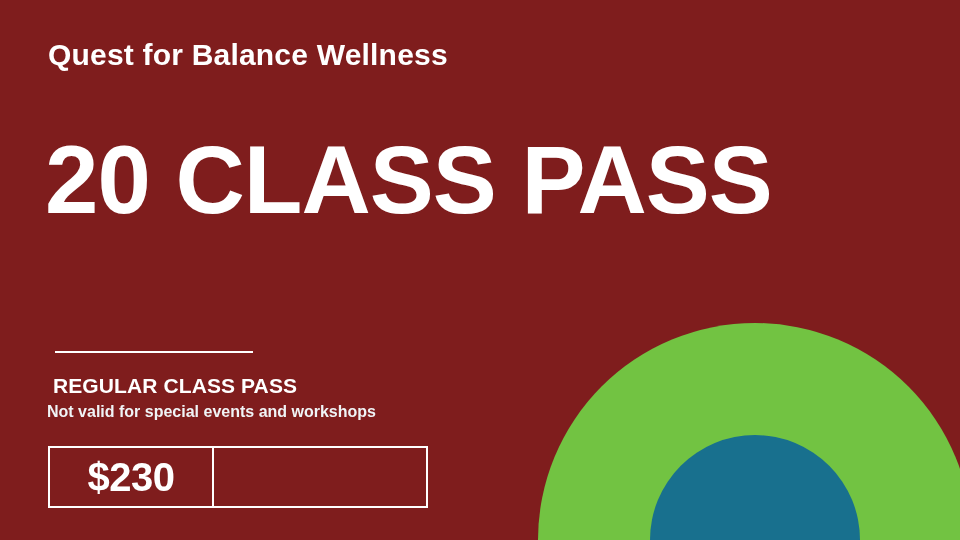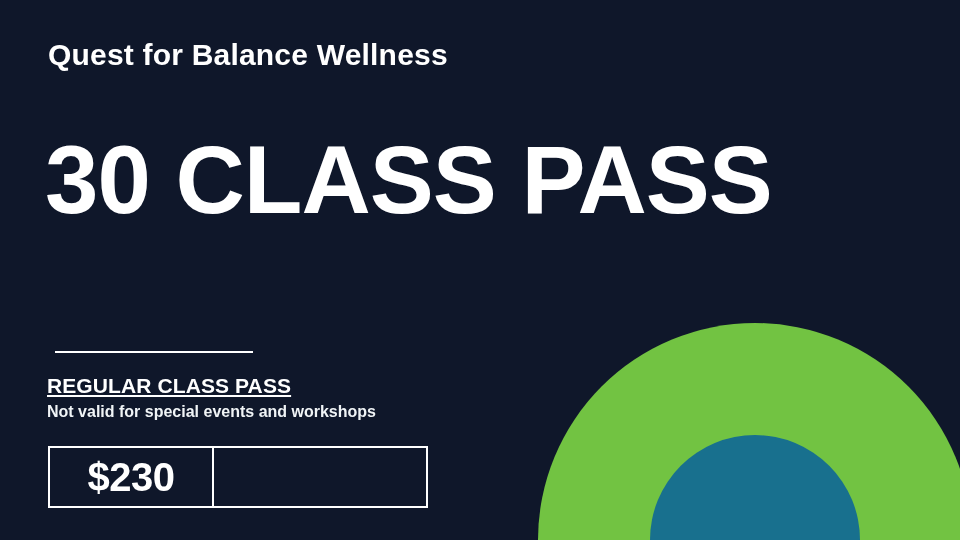--- a/index.html
+++ b/index.html
@@ -9,21 +9,21 @@
   body {
     width: 960px;
     height: 540px;
     overflow: hidden;
     font-family: "Liberation Sans", sans-serif;
   }
   #slide {
     position: relative;
     width: 960px;
     height: 540px;
-    background: #0f172a;
+    background: #7f1d1d;
     overflow: hidden;
   }
 
   
   #ring-decoration {
     position: absolute;
     left: 538px;
     top: 323px;
     width: 434px;
     height: 434px;
@@ -70,28 +70,27 @@
     position: absolute;
     left: 55px;
     top: 351px;
     width: 198px;
     height: 2px;
     background: #FFFFFF;
   }
 
   #pass-type-label {
     position: absolute;
-    left: 47px;
+    left: 53px;
     top: 374px;
     font-size: 21px;
     font-weight: bold;
     color: #FFFFFF;
     letter-spacing: 0.1px;
     white-space: nowrap;
-    text-decoration: underline;
   }
 
   #pass-restriction-note {
     position: absolute;
     left: 47px;
     top: 403px;
     font-size: 16px;
     font-weight: bold;
     color: #F0F4F6;
     white-space: nowrap;
@@ -144,21 +143,21 @@
 </head>
 <body>
 
 <div id="slide">
 
   <div id="ring-decoration"></div>
   <div id="ring-hole"></div>
 
   <div id="brand-title">Quest for Balance Wellness</div>
 
-  <div id="headline">30 CLASS PASS</div>
+  <div id="headline">20 CLASS PASS</div>
 
   <div id="divider-rule"></div>
 
   <div id="pass-type-label">REGULAR CLASS PASS</div>
 
   <div id="pass-restriction-note">Not valid for special events and workshops</div>
 
   <div id="price-box">
     <div id="price-amount-cell">
       <span id="price-amount">$230</span>

